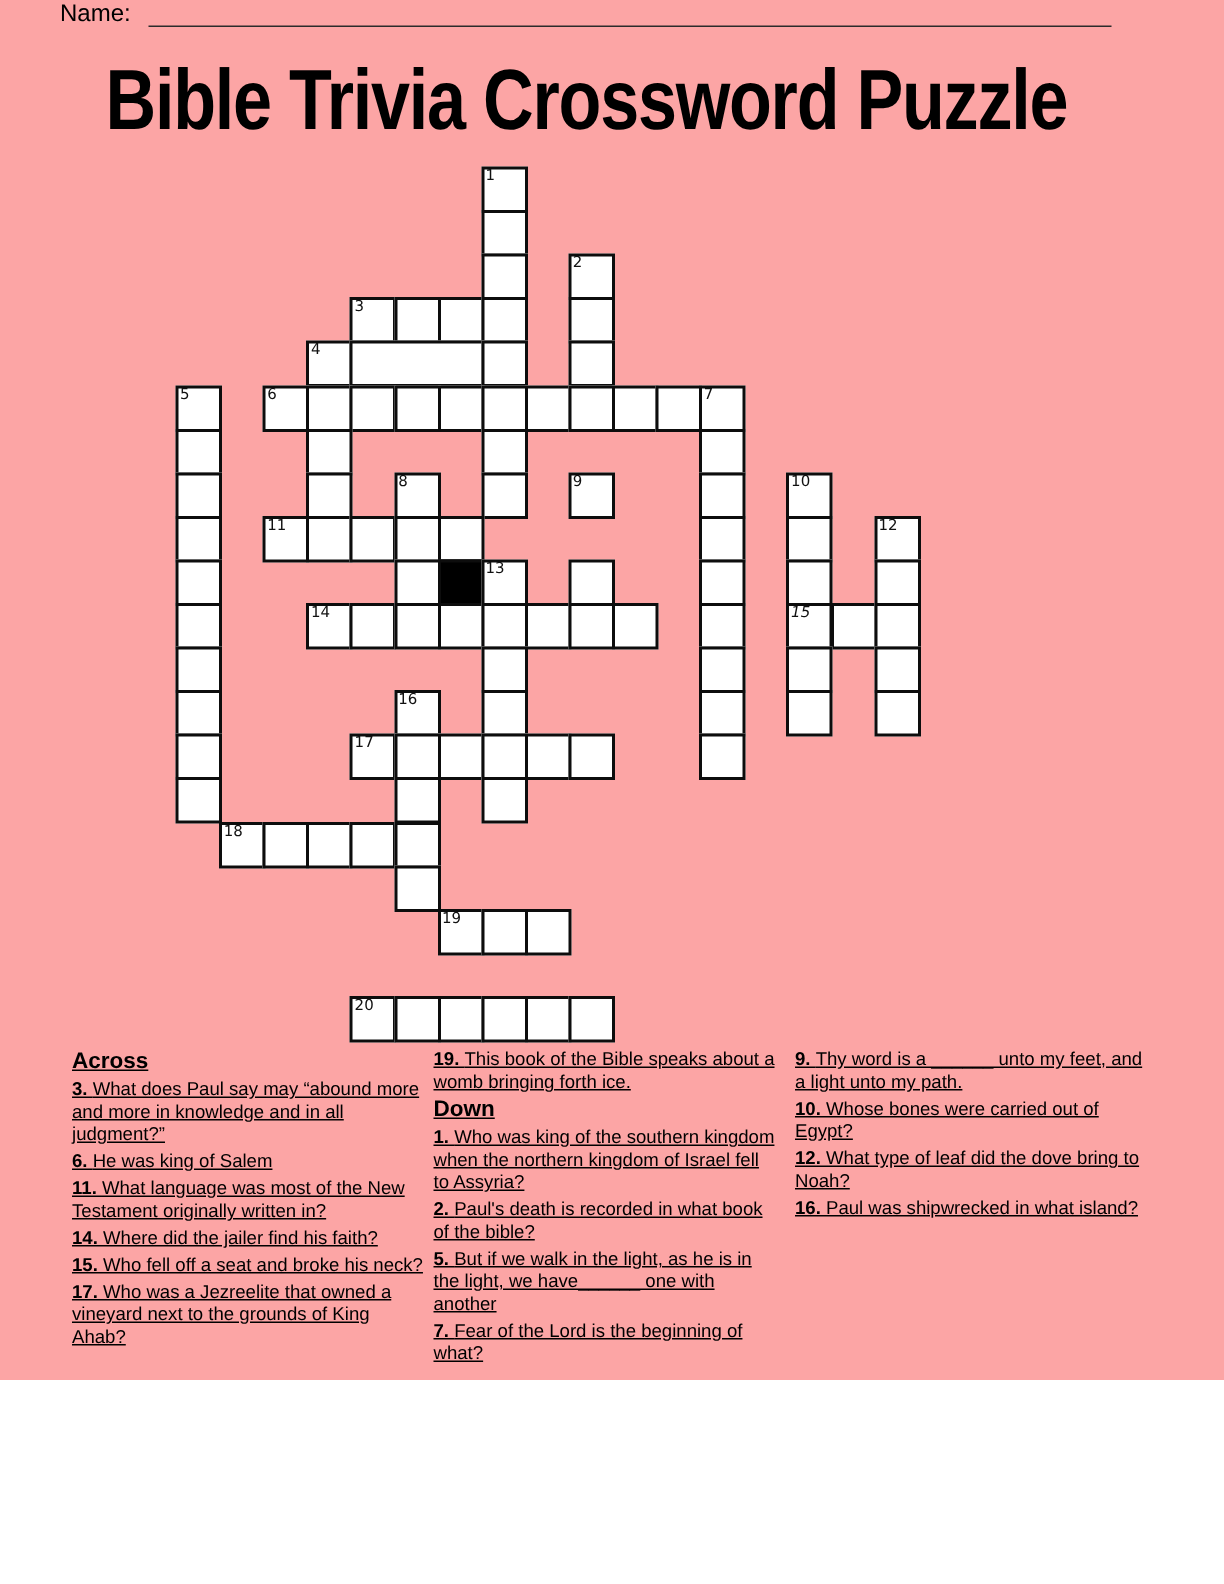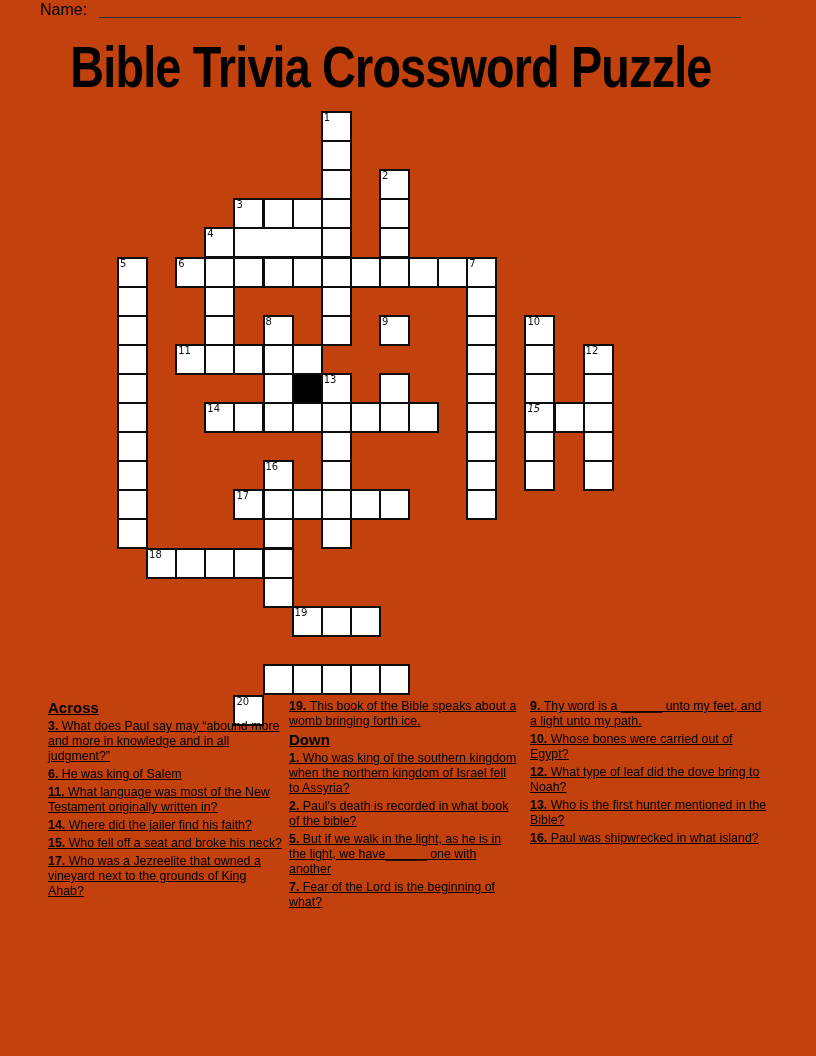--- a/index.html
+++ b/index.html
@@ -1,16 +1,16 @@
 <!DOCTYPE html>
 <html><head>
 <meta charset="utf-8">
 <style>
   html,body{margin:0;padding:0;background:#fff;}
-  .page{position:relative;width:816px;height:1056px;background:#c2410c;overflow:hidden;
+  .page{position:relative;width:816px;height:920px;background:#fca5a5;overflow:hidden;
         font-family:"DejaVu Sans",sans-serif;color:#000;}
   .name-label{position:absolute;left:40px;top:1px;font-size:16px;
               font-family:"Liberation Sans",sans-serif;}
   .name-line{position:absolute;left:99px;top:17px;width:642px;height:0;
              border-bottom:1.6px solid #2b2b2b;}
   .title-wrap{position:absolute;left:0;top:34px;width:816px;}
   .title{display:inline-block;font-family:"Liberation Sans",sans-serif;font-weight:bold;
          font-size:57px;letter-spacing:-1px;transform:scaleX(0.82);transform-origin:center top;
          white-space:nowrap;}
   .grid{position:absolute;left:0;top:0;width:816px;height:700px;}
@@ -165,21 +165,21 @@
       <div class="cell" style="left: 175.2px; top: 547.5px; width: 31.1px; height: 31.1px;"></div>
       <div class="cell" style="left: 204.3px; top: 547.5px; width: 31.1px; height: 31.1px;"></div>
       <div class="cell" style="left: 233.4px; top: 547.5px; width: 31.1px; height: 31.1px;"></div>
       <div class="cell" style="left: 262.5px; top: 547.5px; width: 31.1px; height: 31.1px;"></div>
       <div class="cell" style="left: 262.5px; top: 576.6px; width: 31.1px; height: 31.1px;"></div>
       <div class="cell" style="left: 291.6px; top: 605.7px; width: 31.1px; height: 31.1px;">
         <span class="cnum">19</span>
       </div>
       <div class="cell" style="left: 320.7px; top: 605.7px; width: 31.1px; height: 31.1px;"></div>
       <div class="cell" style="left: 349.8px; top: 605.7px; width: 31.1px; height: 31.1px;"></div>
-      <div class="cell" style="left: 233.4px; top: 663.9px; width: 31.1px; height: 31.1px; margin-top: 31px;">
+      <div class="cell" style="left: 233.4px; top: 663.9px; width: 31.1px; height: 31.1px;">
         <span class="cnum">20</span>
       </div>
       <div class="cell" style="left: 262.5px; top: 663.9px; width: 31.1px; height: 31.1px;"></div>
       <div class="cell" style="left: 291.6px; top: 663.9px; width: 31.1px; height: 31.1px;"></div>
       <div class="cell" style="left: 320.7px; top: 663.9px; width: 31.1px; height: 31.1px;"></div>
       <div class="cell" style="left: 349.8px; top: 663.9px; width: 31.1px; height: 31.1px;"></div>
       <div class="cell" style="left: 378.9px; top: 663.9px; width: 31.1px; height: 31.1px;"></div>
     </div>
   <div id="clues">
       <div class="clue-col col1">
@@ -196,17 +196,16 @@
         <div class="clue-head">Down</div>
         <div class="clue"><span class="num">1. </span><span>Who was king of the southern kingdom when the northern kingdom of Israel fell to Assyria?</span></div>
         <div class="clue"><span class="num">2. </span><span>Paul's death is recorded in what book of the bible?</span></div>
         <div class="clue"><span class="num">5. </span><span>But if we walk in the light, as he is in the light, we have______ one with another</span></div>
         <div class="clue"><span class="num">7. </span><span>Fear of the Lord is the beginning of what?</span></div>
       </div>
       <div class="clue-col col3">
         <div class="clue"><span class="num">9. </span><span>Thy word is a ______ unto my feet, and a light unto my path.</span></div>
         <div class="clue"><span class="num">10. </span><span>Whose bones were carried out of Egypt?</span></div>
         <div class="clue"><span class="num">12. </span><span>What type of leaf did the dove bring to Noah?</span></div>
-        <div class="clue"><span class="num">13. </span><span>Who is the first hunter mentioned in the Bible?</span></div>
         <div class="clue"><span class="num">16. </span><span>Paul was shipwrecked in what island?</span></div>
       </div>
     </div>
 </div>
 
 </body></html>

